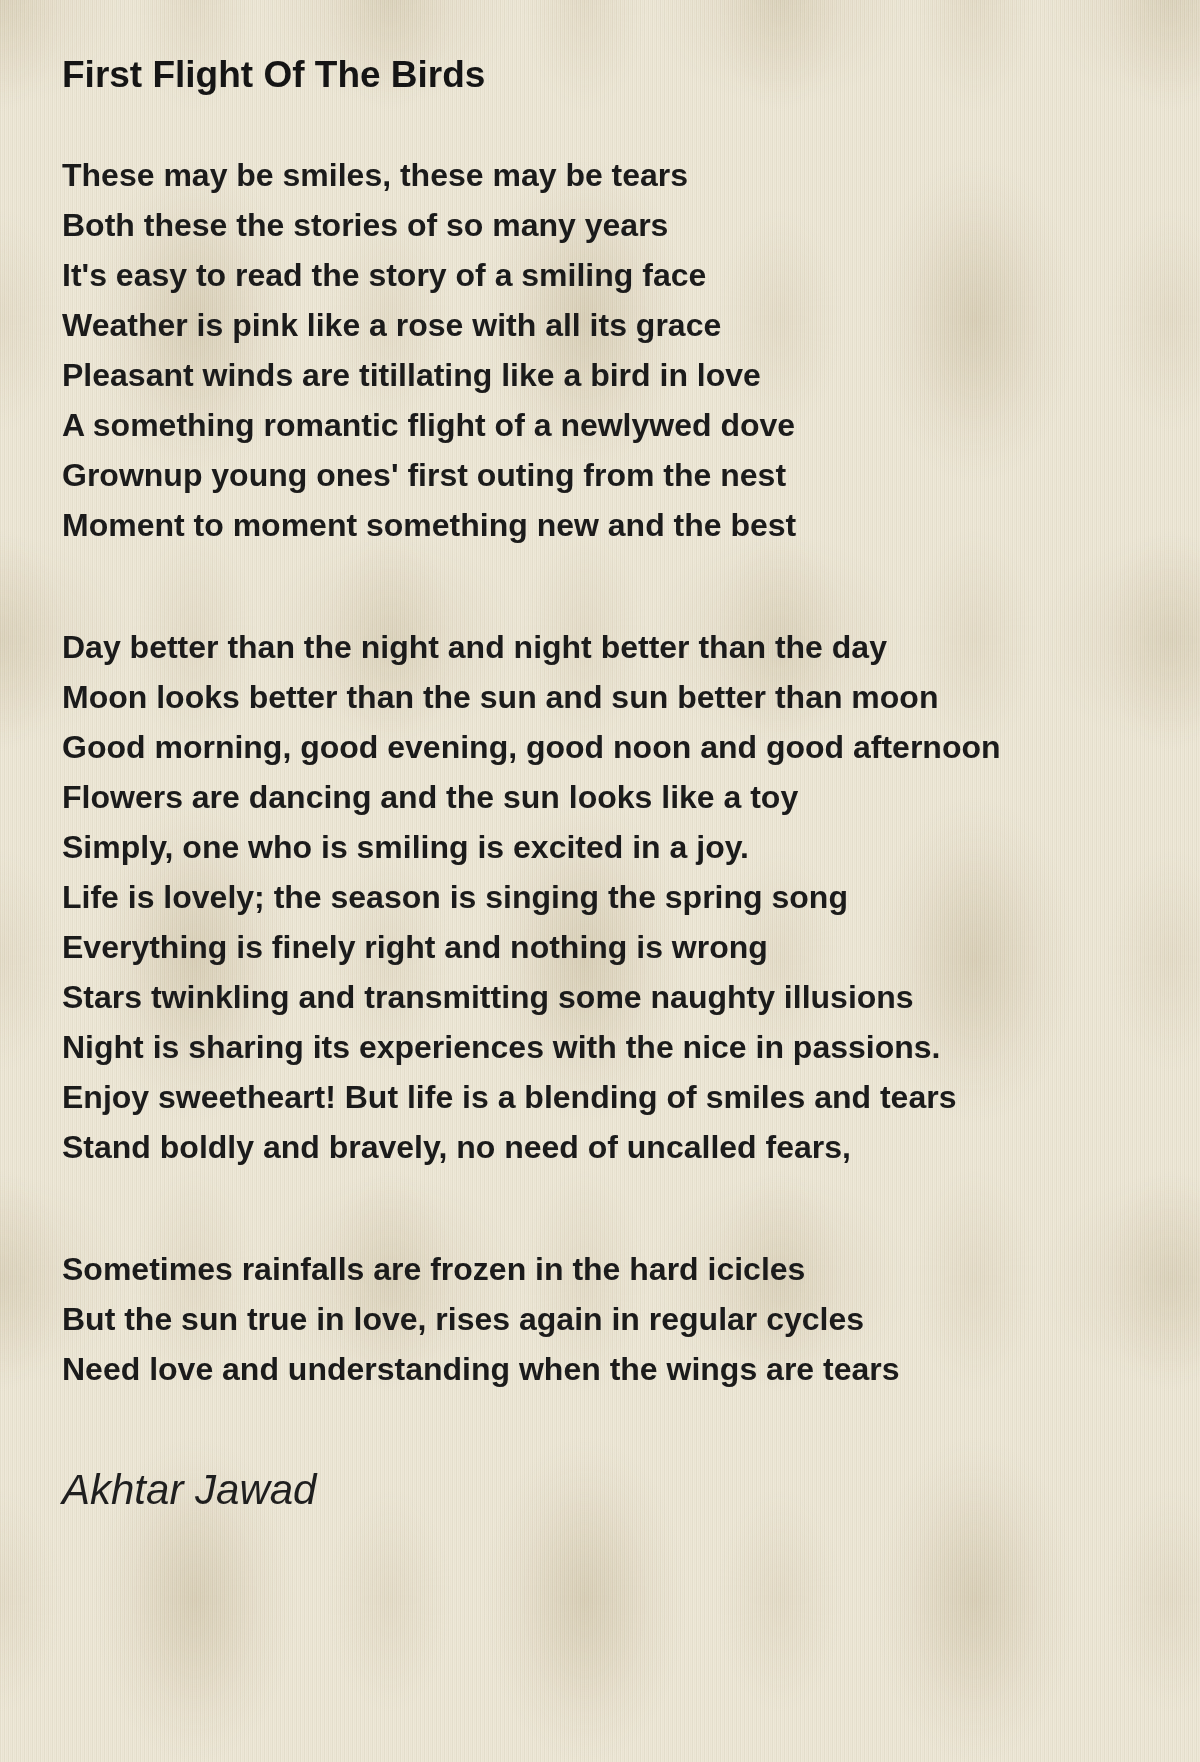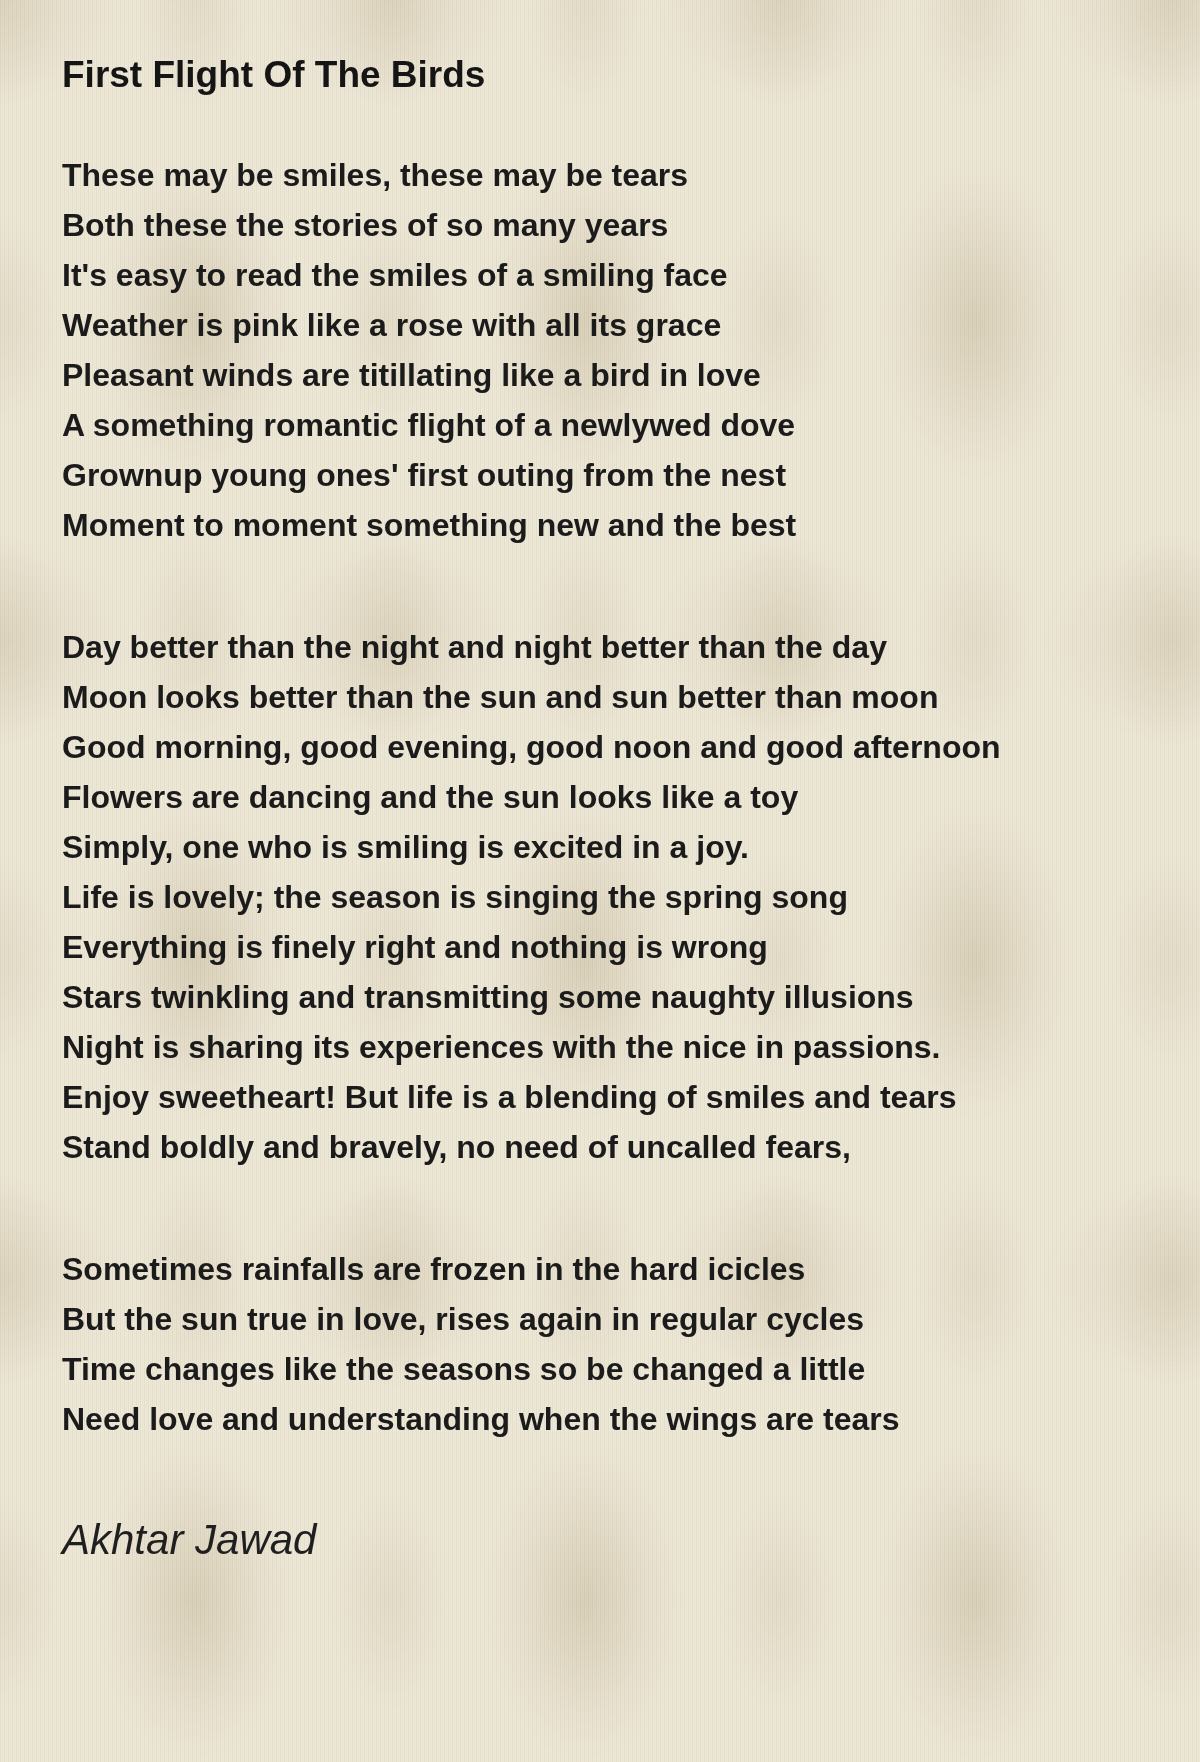--- a/index.html
+++ b/index.html
@@ -67,21 +67,21 @@
 </head>
 <body>
 
 <div class="page">
   <h1 class="title">First Flight Of The Birds</h1>
 
   <div class="poem" id="poem-body">
       <div class="stanza">
         <div class="poem-line">These may be smiles, these may be tears</div>
         <div class="poem-line">Both these the stories of so many years</div>
-        <div class="poem-line">It's easy to read the smiles of a smiling face</div>
+        <div class="poem-line">It's easy to read the story of a smiling face</div>
         <div class="poem-line">Weather is pink like a rose with all its grace</div>
         <div class="poem-line">Pleasant winds are titillating like a bird in love</div>
         <div class="poem-line">A something romantic flight of a newlywed dove</div>
         <div class="poem-line">Grownup young ones' first outing from the nest</div>
         <div class="poem-line">Moment to moment something new and the best</div>
       </div>
       <div class="stanza">
         <div class="poem-line">Day better than the night and night better than the day</div>
         <div class="poem-line">Moon looks better than the sun and sun better than moon</div>
         <div class="poem-line">Good morning, good evening, good noon and good afternoon</div>
@@ -90,19 +90,18 @@
         <div class="poem-line">Life is lovely; the season is singing the spring song</div>
         <div class="poem-line">Everything is finely right and nothing is wrong</div>
         <div class="poem-line">Stars twinkling and transmitting some naughty illusions</div>
         <div class="poem-line">Night is sharing its experiences with the nice in passions.</div>
         <div class="poem-line">Enjoy sweetheart! But life is a blending of smiles and tears</div>
         <div class="poem-line">Stand boldly and bravely, no need of uncalled fears,</div>
       </div>
       <div class="stanza">
         <div class="poem-line">Sometimes rainfalls are frozen in the hard icicles</div>
         <div class="poem-line">But the sun true in love, rises again in regular cycles</div>
-        <div class="poem-line">Time changes like the seasons so be changed a little</div>
         <div class="poem-line">Need love and understanding when the wings are tears</div>
       </div>
     </div>
 
   <div class="signature">Akhtar Jawad</div>
 </div>
 
 </body></html>

